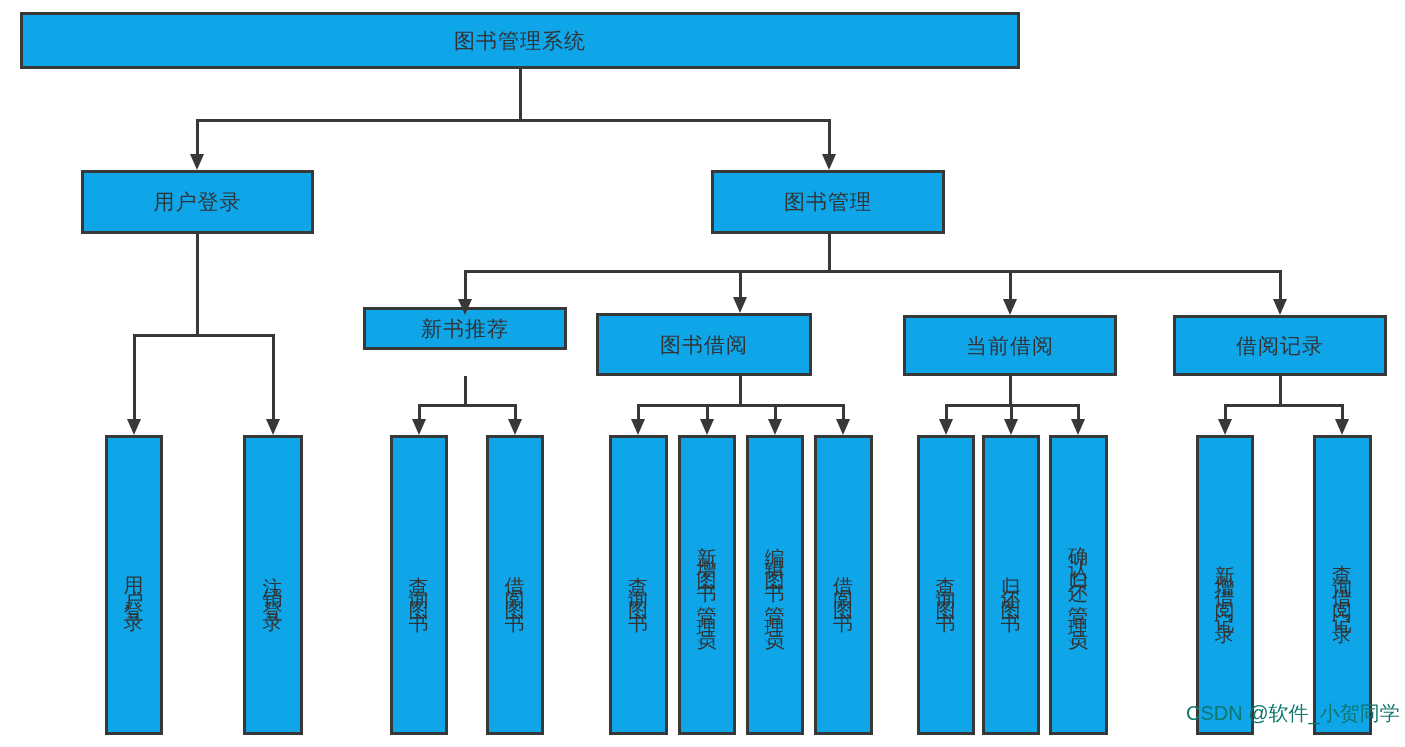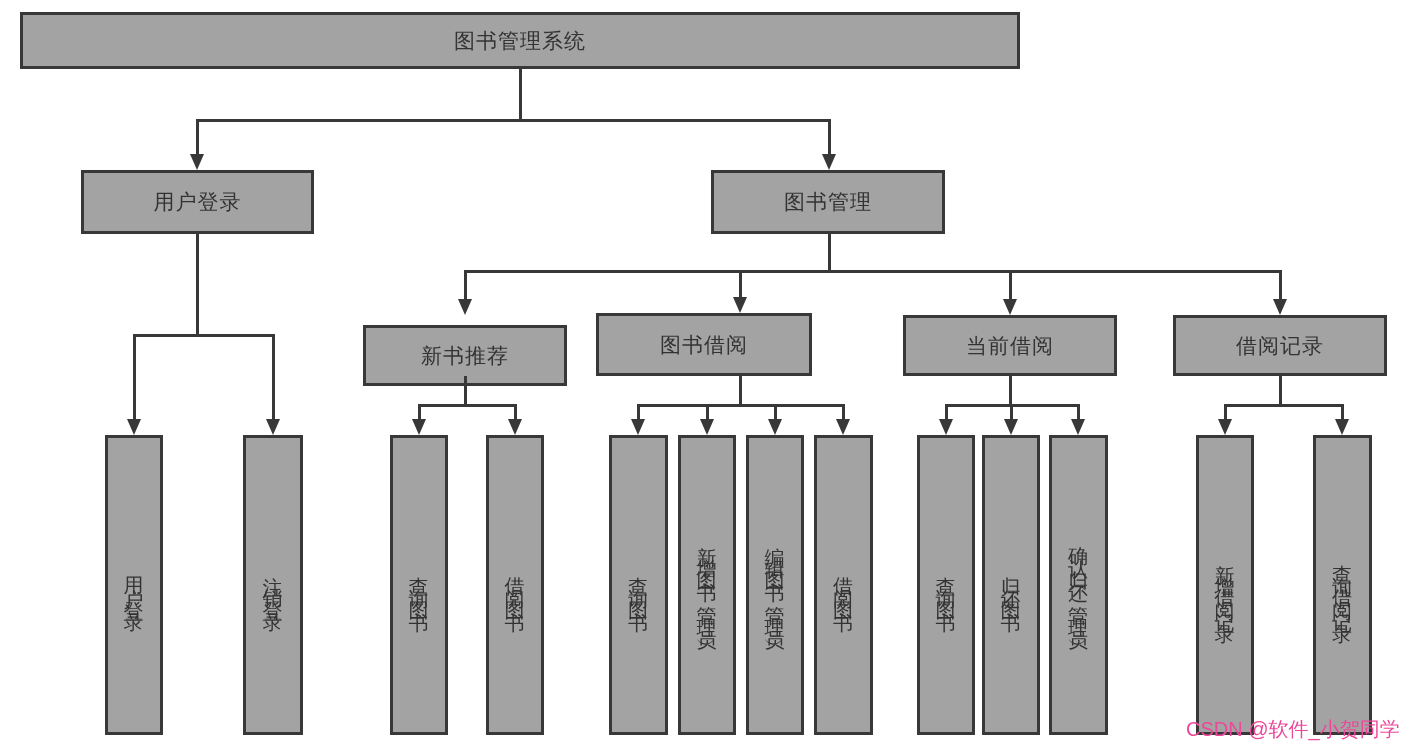--- a/index.html
+++ b/index.html
@@ -13,21 +13,21 @@
     height: 747px;
     background: #ffffff;
     overflow: hidden;
     font-family: "Liberation Sans", "DejaVu Sans", sans-serif;
     color: #333333;
   }
   .box {
     position: absolute;
     box-sizing: border-box;
     border: 3px solid #383838;
-    background: #a3a3a3;
+    background: #0ea5e9;
     display: flex;
     align-items: center;
     justify-content: center;
   }
   .box.h span {
     font-size: 21px;
     letter-spacing: 1px;
     color: #333333;
     white-space: nowrap;
   }
@@ -48,23 +48,23 @@
     width: 0;
     height: 0;
     border-left: 7px solid transparent;
     border-right: 7px solid transparent;
     border-top: 16px solid #383838;
     transform: translate(-50%, -100%);
   }
   .watermark {
     position: absolute;
     left: 1186px;
-    top: 716px;
+    top: 700px;
     font-size: 20px;
-    color: #ec4899;
+    color: #0f766e;
     white-space: nowrap;
     z-index: 5;
   }
 </style>
 </head>
 <body>
 
 <div id="canvas">
 
   <div class="box h" style="left:20px;top:12px;width:1000px;height:57px">
@@ -72,21 +72,21 @@
   </div>
 
   <div class="box h" style="left:81px;top:170px;width:233px;height:64px">
     <span>用户登录</span>
   </div>
 
   <div class="box h" style="left:711px;top:170px;width:234px;height:64px">
     <span>图书管理</span>
   </div>
 
-  <div class="box h" style="left:363px;top:325px;width:204px;height:61px">
+  <div class="box h" style="left:363px;top:307px;width:204px;height:43px">
     <span>新书推荐</span>
   </div>
 
   <div class="box h" style="left:596px;top:313px;width:216px;height:63px">
     <span>图书借阅</span>
   </div>
 
   <div class="box h" style="left:1173px;top:315px;width:214px;height:61px">
     <span>借阅记录</span>
   </div>

